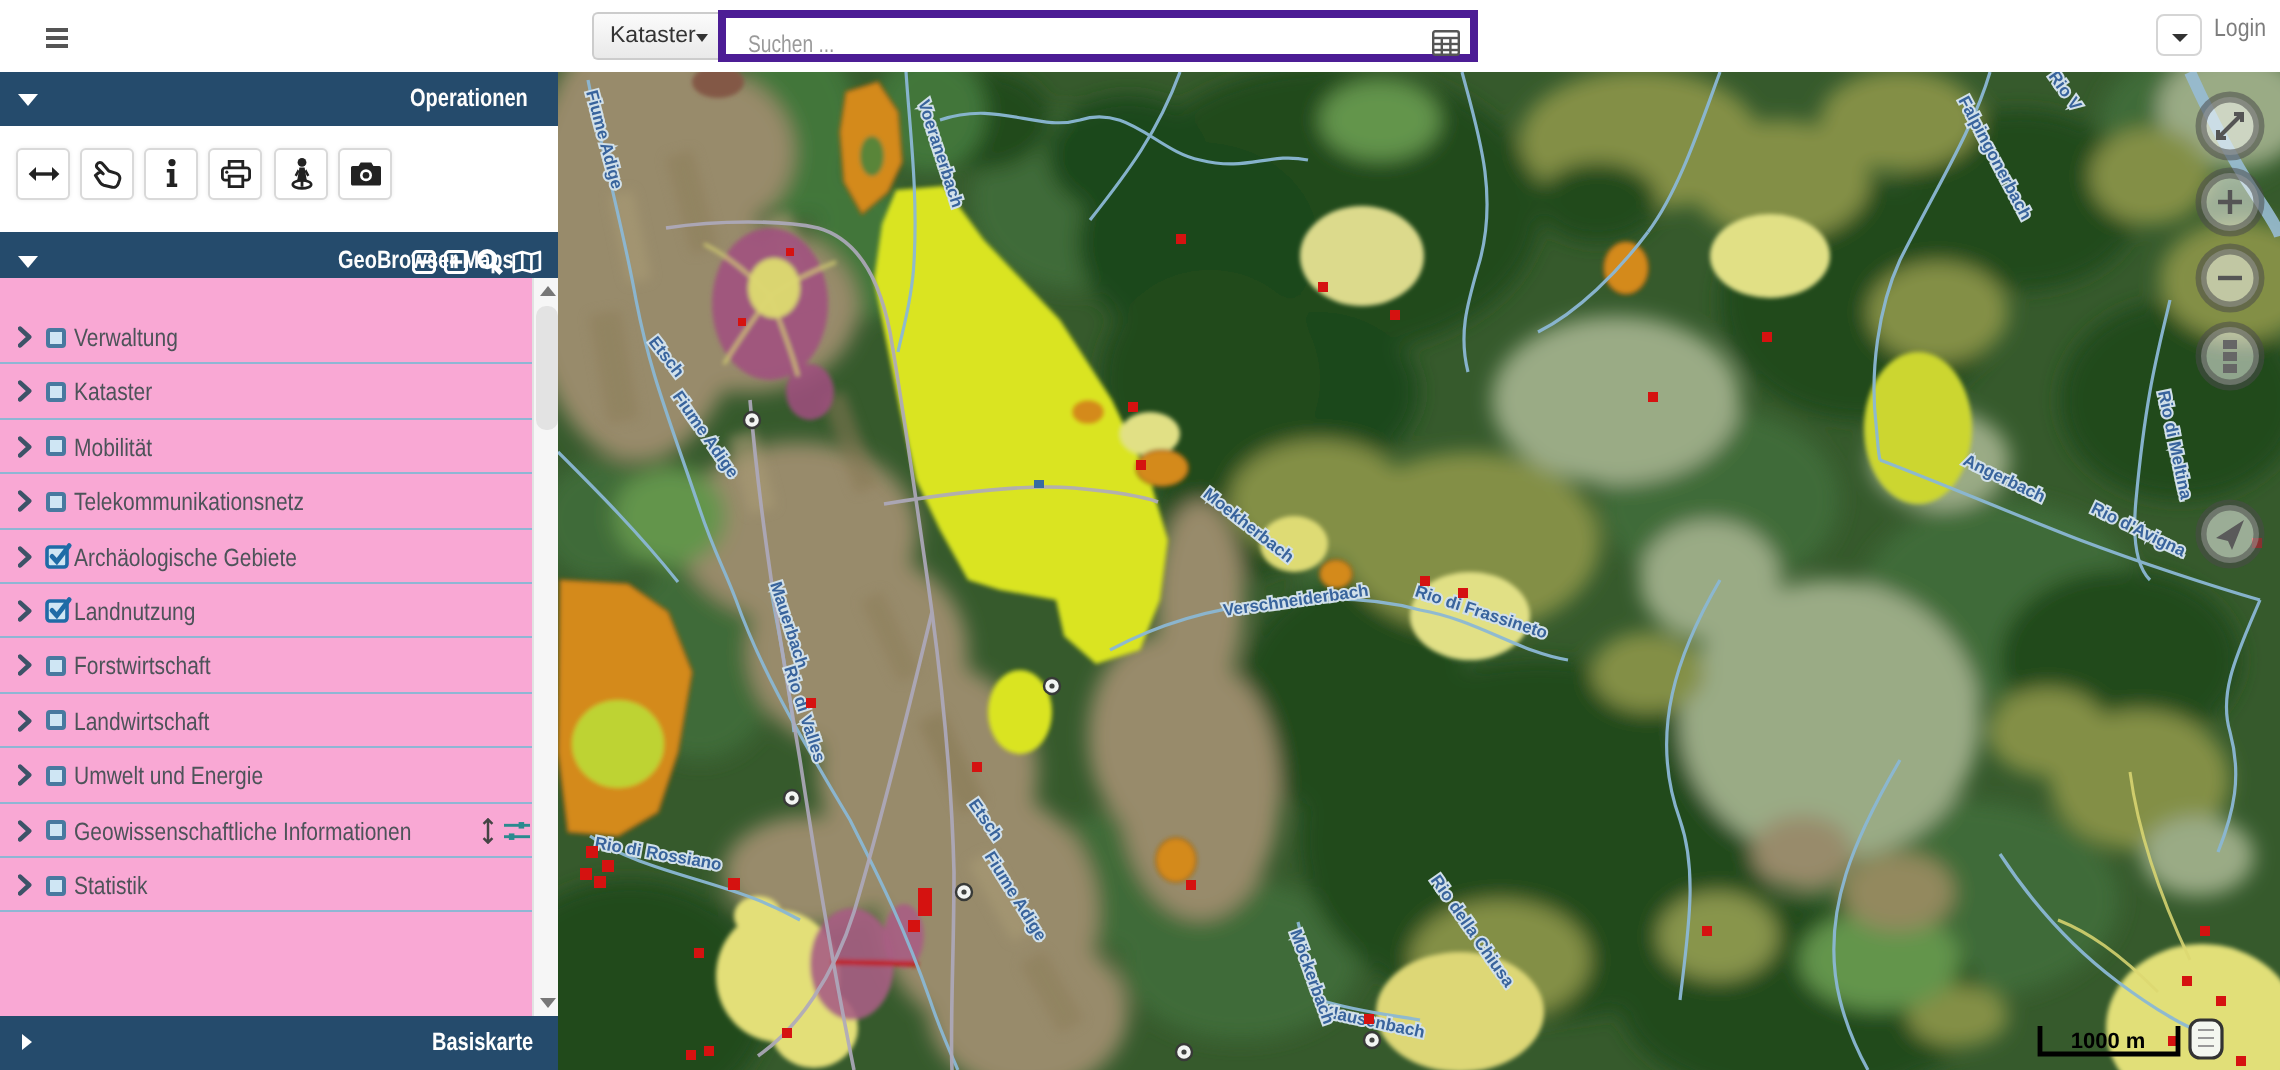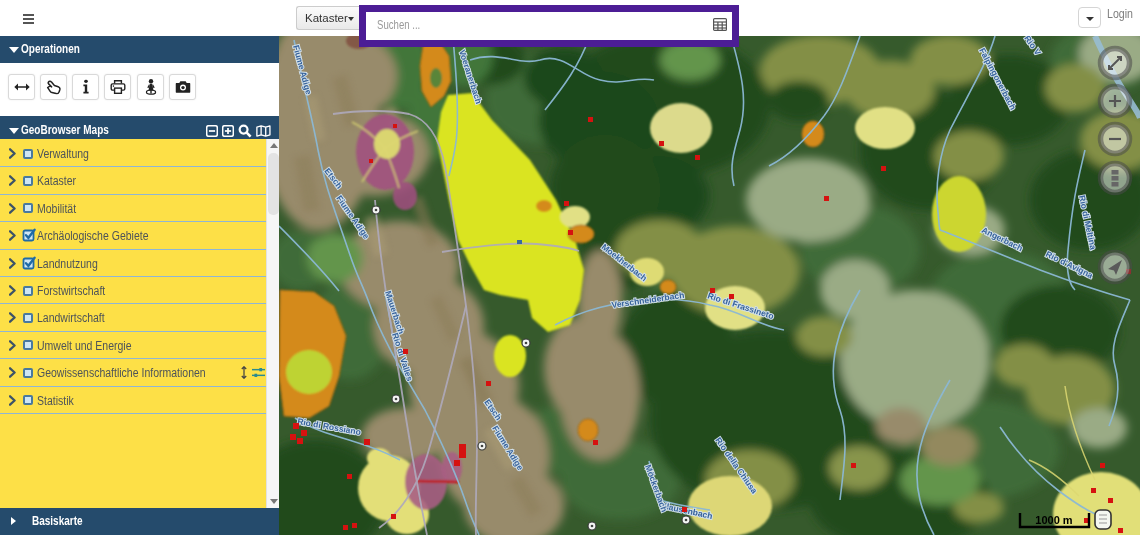--- a/index.html
+++ b/index.html
@@ -6,40 +6,40 @@
   html,body { width:1140px; height:535px; overflow:hidden; font-family:"Liberation Sans", sans-serif; background:#fff; }
   #stage { position:relative; width:1140px; height:535px; overflow:hidden; }
 
   
   #topbar { position:absolute; left:0; top:0; width:1140px; height:36px; background:#fff; z-index:30; }
   #burger { position:absolute; left:23px; top:14px; width:11px; height:12px; }
   #burger span { display:block; width:11px; height:2px; background:#555; margin-bottom:2px; }
   #searchgrp { position:absolute; left:296px; top:5px; height:26px; display:flex; }
   #katbtn { position:relative; width:63px; height:24px; margin-top:1px; background:linear-gradient(#fbfbfb,#e9e9e9); border:1px solid #ccc; border-right:none; border-radius:3px 0 0 3px; padding:0 0 0 8px; font-size:11.5px; color:#333; line-height:22px; }
   #katbtn .caret { position:absolute; right:5px; top:10px; width:0; height:0; border-left:3.5px solid transparent; border-right:3.5px solid transparent; border-top:4px solid #333; }
-  #searchbox { width:380px; height:42px; border:7px solid #4c1d95; background:#fff; position:relative; }
+  #searchbox { width:380px; height:26px; border:4px solid #4c1d95; background:#fff; position:relative; }
   #searchbox .ph { position:absolute; left:11px; top:6px; font-size:12px; color:#9a9a9a; display:inline-block; transform:scaleX(0.8); transform-origin:0 0; }
   #calico { position:absolute; right:5px; top:6px; width:14px; height:13px; }
   #logindd { position:absolute; left:1078px; top:7px; width:23px; height:21px; border:1px solid #d5d5d5; border-radius:4px; background:#fff; }
   #logindd .caret { position:absolute; left:7px; top:9px; width:0; height:0; border-left:4px solid transparent; border-right:4px solid transparent; border-top:4px solid #333; }
   #logintxt { position:absolute; left:1107px; top:7px; font-size:12.5px; color:#7d7d7d; transform:scaleX(0.85); transform-origin:0 0; }
 
   
-  #sidebar { position:absolute; left:0; top:36px; width:279px; height:499px; background:#fff; z-index:20; }
+  #sidebar { position:absolute; left:0; top:36px; width:279px; height:499px; background:#fff; z-index:20;text-align:right; }
   .hdr { position:relative; background:#254b6c; color:#fdfdfd; font-size:12.5px; font-weight:bold; }
   .tx { display:inline-block; transform:scaleX(0.8); transform-origin:0 50%; white-space:nowrap; }
   #hdr-op { height:27px; line-height:27px; padding-left:21px; }
   #hdr-geo { position:absolute; top:80px; left:0; right:0; height:29px; line-height:29px; padding-left:21px; }
   .hdr .tri { position:absolute; left:9px; top:11px; width:0; height:0; border-left:5px solid transparent; border-right:5px solid transparent; border-top:6px solid #fff; }
   #hdr-geo .tri { top:12px; }
   #tools { position:absolute; top:27px; left:0; width:279px; height:47px; background:#fff; }
   .tbtn { position:absolute; top:11px; width:27px; height:26px; background:#fff; border:1px solid #d9d9d9; border-radius:3px; box-shadow:0 0 2px rgba(0,0,0,0.08); }
   .tbtn svg { position:absolute; left:50%; top:50%; transform:translate(-50%,-50%); }
   #geoicons { position:absolute; right:8px; top:0; height:29px; display:flex; align-items:center; gap:4px; }
-  #layerlist { position:absolute; top:103px; left:0; width:279px; height:369px; background:#fde047; overflow:hidden; padding-top:1px; }
+  #layerlist { position:absolute; top:103px; left:0; width:279px; height:369px; background:#f9a8d4; overflow:hidden; padding-top:16px; }
   .lrow { position:relative; height:27.42px; border-bottom:1px solid #8fb6d4; }
   .lrow .chev { position:absolute; left:9px; top:8px; width:7px; height:11px; }
   .lrow .cb { position:absolute; left:23px; top:8.5px; width:10px; height:10px; border:2px solid #48799f; border-radius:2px; background:#cfe6f4; }
   .lrow .lbl { position:absolute; left:37px; top:7px; font-size:12.5px; color:#4d5359; transform:scaleX(0.84); transform-origin:0 0; white-space:nowrap; }
   #sscroll { position:absolute; right:0; top:103px; width:13px; height:369px; background:#f6f6f6; border-left:1px solid #e2e2e2; }
   #sthumb { position:absolute; left:1px; top:14px; width:11px; height:62px; background:#e3e3e3; border-radius:5px; }
   .sarr { position:absolute; left:3px; width:0; height:0; border-left:4px solid transparent; border-right:4px solid transparent; }
   #hdr-bask { position:absolute; top:472px; left:0; right:0; height:27px; line-height:27px; background:#254b6c; color:#fff; font-size:12.5px; font-weight:bold; padding-left:32px;text-decoration:underline; }
   #hdr-bask .tri2 { position:absolute; left:11px; top:9px; width:0; height:0; border-top:4px solid transparent; border-bottom:4px solid transparent; border-left:5px solid #fff; }
 
@@ -452,20 +452,27 @@
           <svg class="chev" width="8" height="12" viewBox="0 0 8 12">
             <path d="M1.2 1.2 6.4 6 1.2 10.8" fill="none" stroke="#3d5368" stroke-width="2.6" stroke-linecap="round" stroke-linejoin="round"></path>
           </svg>
           <span class="cb"></span>
           <span class="lbl">Mobilität</span>
         </div>
 <div class="lrow">
           <svg class="chev" width="8" height="12" viewBox="0 0 8 12">
             <path d="M1.2 1.2 6.4 6 1.2 10.8" fill="none" stroke="#3d5368" stroke-width="2.6" stroke-linecap="round" stroke-linejoin="round"></path>
           </svg>
+          <span class="cb"></span>
+          <span class="lbl">Telekommunikationsnetz</span>
+        </div>
+<div class="lrow">
+          <svg class="chev" width="8" height="12" viewBox="0 0 8 12">
+            <path d="M1.2 1.2 6.4 6 1.2 10.8" fill="none" stroke="#3d5368" stroke-width="2.6" stroke-linecap="round" stroke-linejoin="round"></path>
+          </svg>
           <svg style="position:absolute;left:21.5px;top:5px;" width="15" height="15" viewBox="0 0 15 15">
             <rect x="1.5" y="3.5" width="10" height="10" rx="1.5" fill="#cfe6f4" stroke="#1f6ba6" stroke-width="1.8"></rect>
             <path d="M4 8.2 6.4 10.8 12.6 2.8" fill="none" stroke="#1f6ba6" stroke-width="2.4" stroke-linecap="round"></path>
           </svg>
           <span class="lbl">Archäologische Gebiete</span>
         </div>
 <div class="lrow">
           <svg class="chev" width="8" height="12" viewBox="0 0 8 12">
             <path d="M1.2 1.2 6.4 6 1.2 10.8" fill="none" stroke="#3d5368" stroke-width="2.6" stroke-linecap="round" stroke-linejoin="round"></path>
           </svg>

